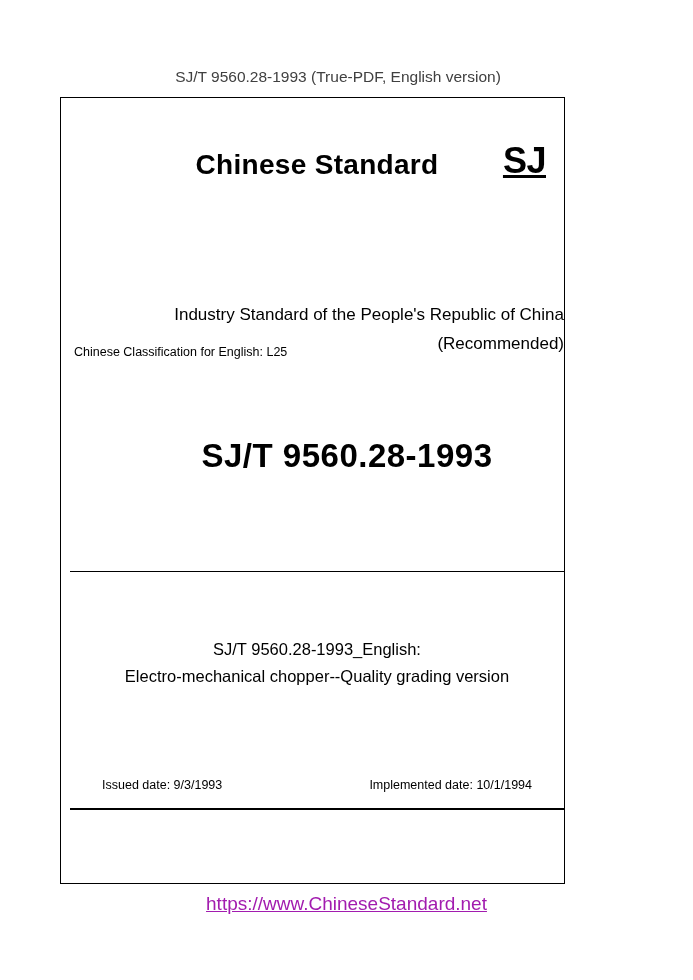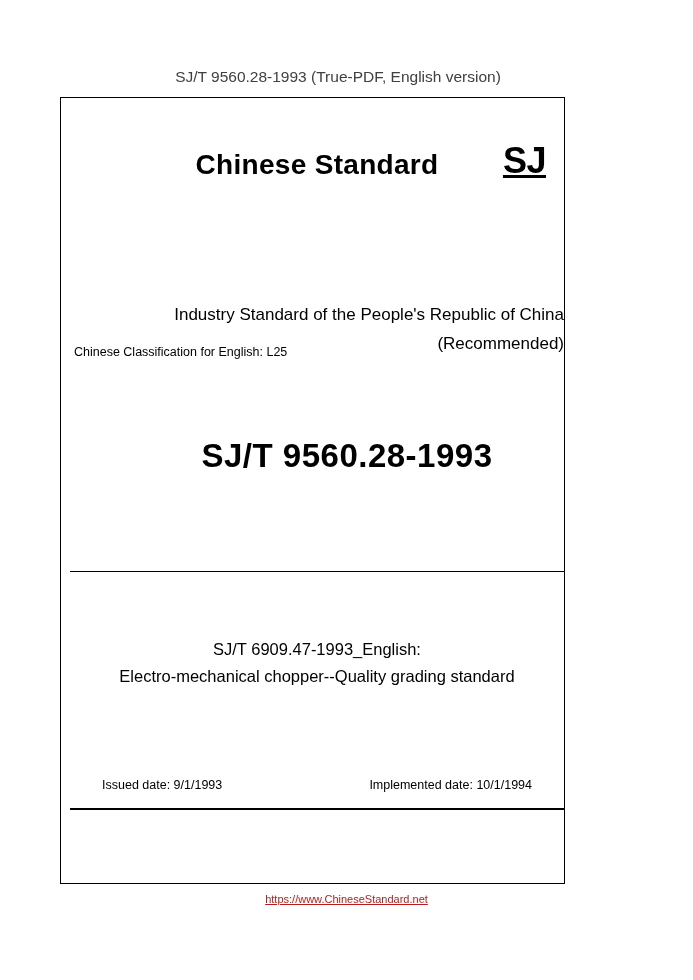--- a/index.html
+++ b/index.html
@@ -123,22 +123,22 @@
     height: 46px;
     border-top: 1.5px solid #000;
     box-sizing: border-box;
   }
   .bottom-link {
     position: absolute;
     top: 893px;
     left: 0;
     width: 693px;
     text-align: center;
-    font-size: 11px;
-    color: #b91c1c;
+    font-size: 19px;
+    color: #a21caf;
   }
   .bottom-link span {
     text-decoration: underline;
   }
 </style>
 </head>
 <body>
 
 <div class="page">
 
@@ -152,25 +152,25 @@
       <div class="subtitle">
         <div>Industry Standard of the People's Republic of China</div>
         <div>(Recommended)</div>
       </div>
       <div class="classification">Chinese Classification for English: L25</div>
       <div class="std-number">SJ/T 9560.28-1993</div>
     </div>
 
     <div class="lower-section">
       <div class="eng-title">
-        <div>SJ/T 6909.47-1993_English:</div>
-        <div>Electro-mechanical chopper--Quality grading standard</div>
+        <div>SJ/T 9560.28-1993_English:</div>
+        <div>Electro-mechanical chopper--Quality grading version</div>
       </div>
       <div class="dates">
-        <div>Issued date: 9/1/1993</div>
+        <div>Issued date: 9/3/1993</div>
         <div>Implemented date: 10/1/1994</div>
       </div>
     </div>
 
     <div class="footer-band"></div>
 
   </div>
 
   <div class="bottom-link">
     <span>https://www.ChineseStandard.net</span>

